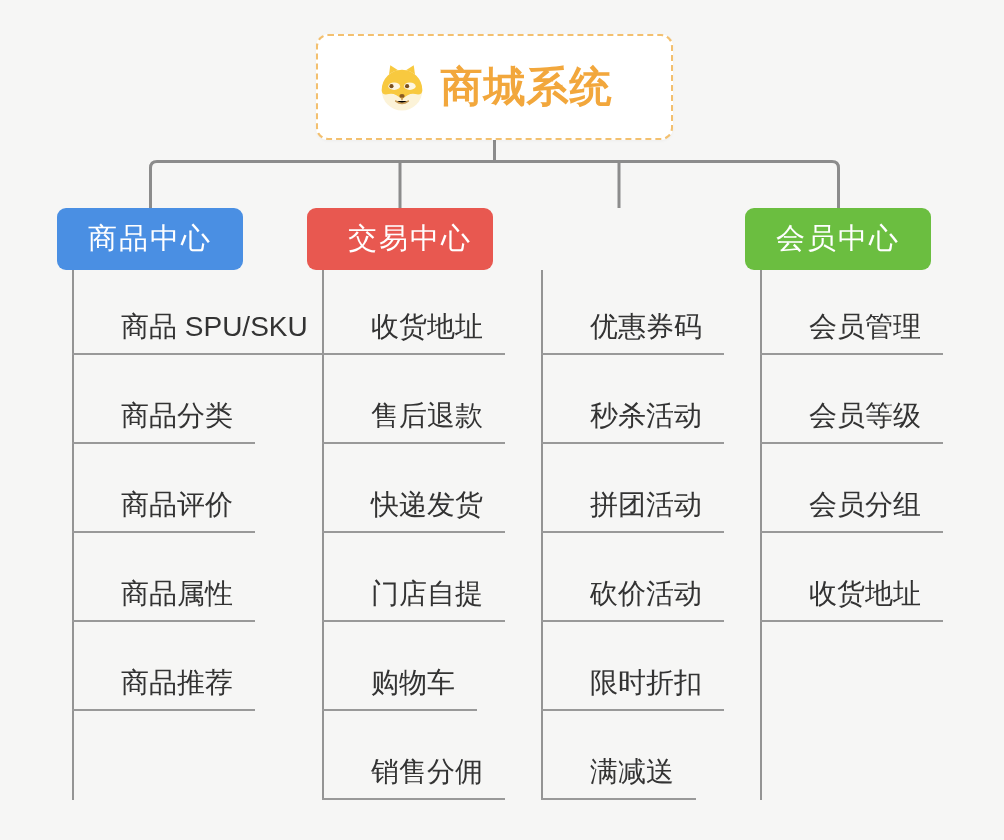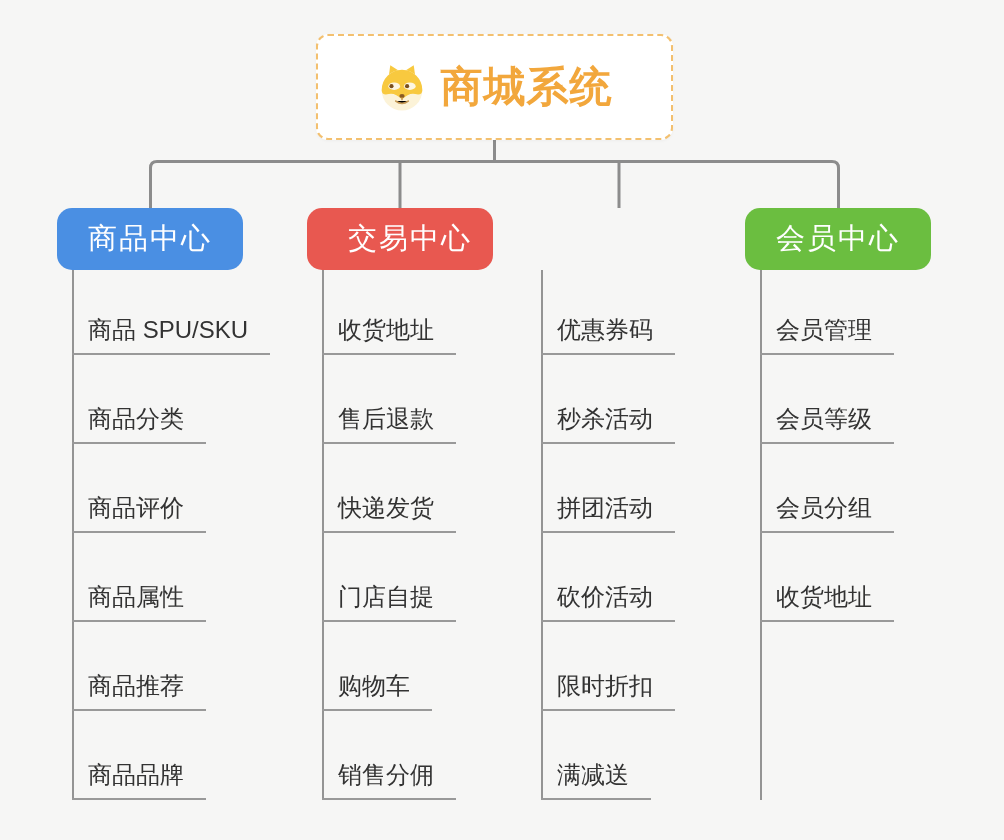--- a/index.html
+++ b/index.html
@@ -35,21 +35,21 @@
   }
 
   
   svg.connectors { position: absolute; left: 0; top: 0; pointer-events: none; }
 
   
   .branch-header {
     position: absolute;
     top: 208px;
     width: 186px; height: 62px;
-    border-radius: 15px;
+    border-radius: 9px;
     display: flex;
     align-items: center;
     justify-content: center;
     color: #ffffff;
     font-size: 29px;
     letter-spacing: 2px;
     cursor: default;
     white-space: nowrap;
   }
   .bh-1 { left: 57px; }
@@ -77,23 +77,23 @@
   }
   .sl-1 { left: 72px; }
   .sl-2 { left: 322px; }
   .sl-3 { left: 541px; }
   .sl-4 { left: 760px; }
   ul.sub-list li {
     height: 89px;
     width: max-content;
     display: flex;
     align-items: flex-end;
-    padding: 0 22px 7px 16px;
+    padding: 0 22px 7px 49px;
     border-bottom: 2px solid #999999;
-    font-size: 24px;
+    font-size: 28px;
     color: #333333;
     white-space: nowrap;
   }
 </style>
 </head>
 <body>
 
 <div class="canvas">
 
   <svg class="connectors" width="1004" height="840" viewBox="0 0 1004 840">
@@ -132,21 +132,20 @@
   <div class="trunk trunk-2"></div>
   <div class="trunk trunk-3"></div>
   <div class="trunk trunk-4"></div>
 
   <ul class="sub-list sl-1">
     <li>商品 SPU/SKU</li>
     <li>商品分类</li>
     <li>商品评价</li>
     <li>商品属性</li>
     <li>商品推荐</li>
-    <li>商品品牌</li>
   </ul>
 
   <ul class="sub-list sl-2">
     <li>收货地址</li>
     <li>售后退款</li>
     <li>快递发货</li>
     <li>门店自提</li>
     <li>购物车</li>
     <li>销售分佣</li>
   </ul>

